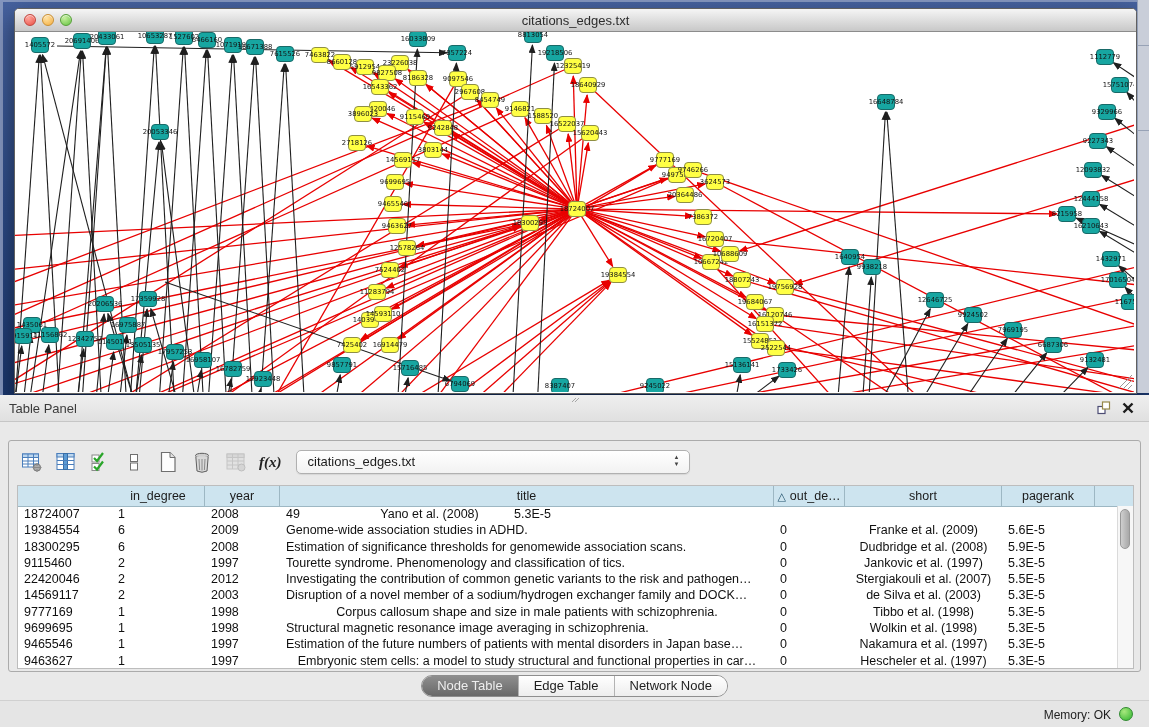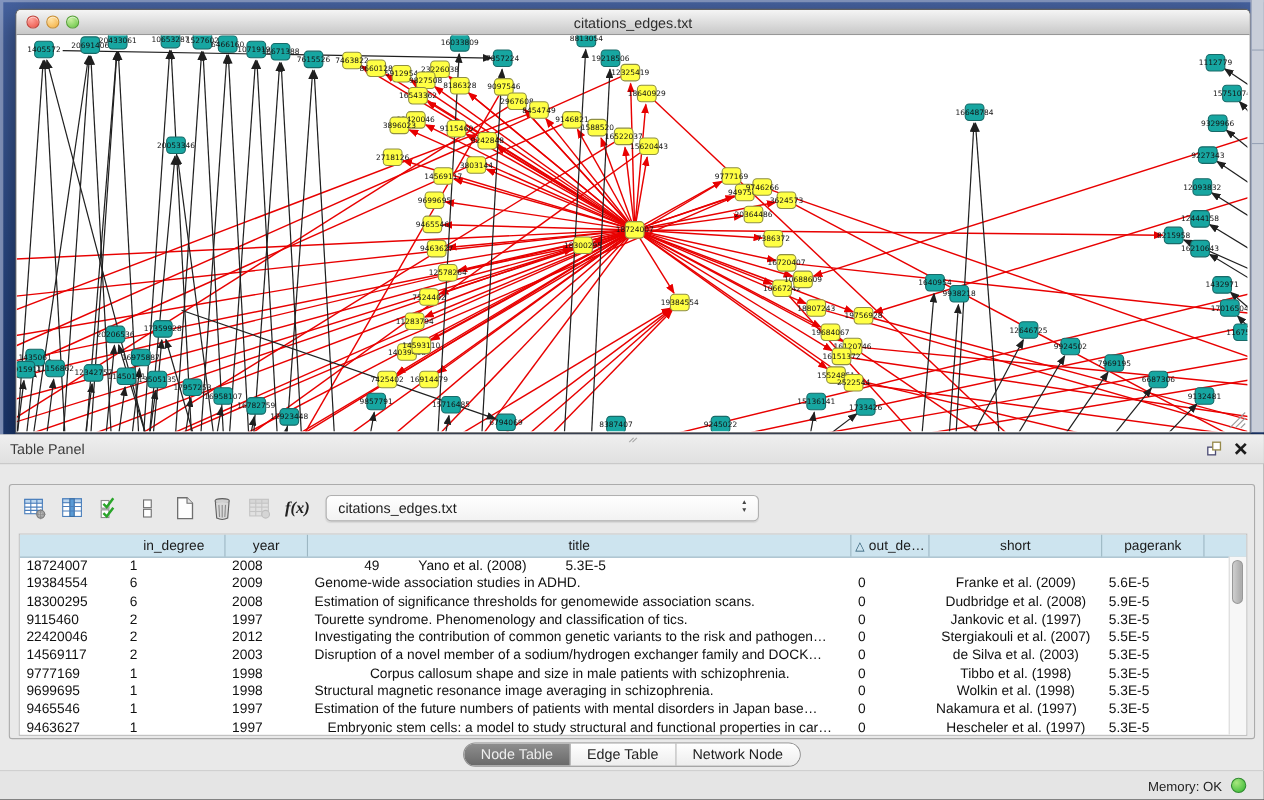--- a/index.html
+++ b/index.html
@@ -816,21 +816,21 @@
           </div>
           <div class="th" style="width: 93px;">
             <span>pagerank</span>
           </div>
         </div>
       <div class="tbody" id="tbody">
           <div class="tr">
             <div class="td" style="width: 94px; text-align: left;">18724007</div>
             <div class="td" style="width: 93px; text-align: left;">1</div>
             <div class="td" style="width: 75px; text-align: left;">2008</div>
-            <div class="td" style="width: 71px; text-align: right;">49</div>
+            <div class="td" style="width: 71px; text-align: left;">49</div>
             <div class="td" style="width: 157px; text-align: center;">Yano et al. (2008)</div>
             <div class="td" style="width: 93px; text-align: left;">5.3E-5</div>
           </div>
           <div class="tr">
             <div class="td" style="width: 94px; text-align: left;">19384554</div>
             <div class="td" style="width: 93px; text-align: left;">6</div>
             <div class="td" style="width: 75px; text-align: left;">2009</div>
             <div class="td" style="width: 494px; text-align: left;">Genome-wide association studies in ADHD.</div>
             <div class="td" style="width: 71px; text-align: left;">0</div>
             <div class="td" style="width: 157px; text-align: center;">Franke et al. (2009)</div>
@@ -889,21 +889,21 @@
             <div class="td" style="width: 71px; text-align: left;">0</div>
             <div class="td" style="width: 157px; text-align: center;">Wolkin et al. (1998)</div>
             <div class="td" style="width: 93px; text-align: left;">5.3E-5</div>
           </div>
           <div class="tr">
             <div class="td" style="width: 94px; text-align: left;">9465546</div>
             <div class="td" style="width: 93px; text-align: left;">1</div>
             <div class="td" style="width: 75px; text-align: left;">1997</div>
             <div class="td" style="width: 494px; text-align: left;">Estimation of the future numbers of patients with mental disorders in Japan base…</div>
             <div class="td" style="width: 71px; text-align: left;">0</div>
-            <div class="td" style="width: 157px; ">Nakamura et al. (1997)</div>
+            <div class="td" style="width: 157px; text-align: center;">Nakamura et al. (1997)</div>
             <div class="td" style="width: 93px; text-align: left;">5.3E-5</div>
           </div>
           <div class="tr">
             <div class="td" style="width: 94px; text-align: left;">9463627</div>
             <div class="td" style="width: 93px; text-align: left;">1</div>
             <div class="td" style="width: 75px; text-align: left;">1997</div>
             <div class="td" style="width: 494px; text-align: center;">Embryonic stem cells: a model to study structural and functional properties in car…</div>
             <div class="td" style="width: 71px; text-align: left;">0</div>
             <div class="td" style="width: 157px; text-align: center;">Hescheler et al. (1997)</div>
             <div class="td" style="width: 93px; text-align: left;">5.3E-5</div>

